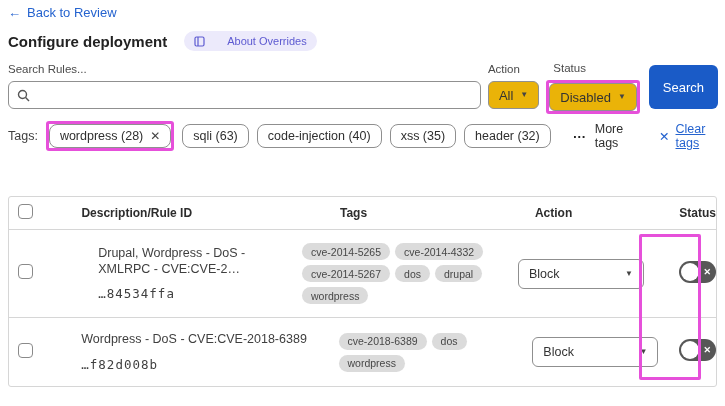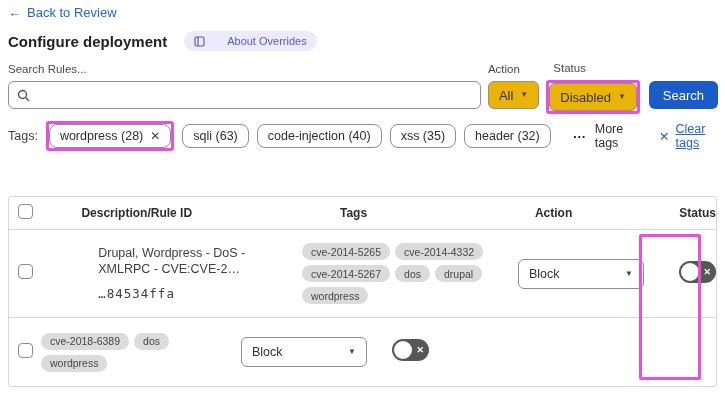--- a/index.html
+++ b/index.html
@@ -26,21 +26,21 @@
     display:flex; align-items:center; gap:6px; padding:0 8px; }
   .search-input-wrap input { border:none; outline:none; flex:1; font-size:13px; background:transparent;
     font-family:"Liberation Sans", sans-serif; }
   .dd { height:28px; background:#eab308; border:1px solid #909090; border-radius:6px; font-size:13px;
     color:#333; padding:0 10px; display:flex; align-items:center; gap:7px; cursor:pointer;
     font-family:"Liberation Sans", sans-serif; }
   .caret { font-size:8px; color:#444; line-height:1; }
   .pink-wrap { border:3px solid #e650da; padding:0; border-radius:3px; display:inline-flex;align-items:flex-end; }
   .filter-row .pink-wrap { margin-bottom:-5px; }
   .status-group .flabel { margin-left:7px; }
-  .search-btn { height:28px; background:#1a5bc7; color:#fff; border:none; border-radius:6px;
+  .search-btn { height:44px; background:#1a5bc7; color:#fff; border:none; border-radius:6px;
     font-size:13px; font-weight:500; padding:0 14px; margin-left:2px; cursor:pointer;
     font-family:"Liberation Sans", sans-serif; }
   
   .tags-row { position:absolute; left:8px; top:121px; width:710px; display:flex; align-items:center; gap:8px; }
   .tags-label { font-size:12.5px; color:#3f3f3f; }
   .chip { border:1px solid #8f8f8f; border-radius:8px; background:#fff; padding:4px 10px;
     font-size:12.5px; color:#2f2f2f; display:inline-flex; align-items:center; gap:7px; cursor:pointer; white-space:nowrap; }
   .chip .chip-x { font-size:12px; color:#444; }
   .chips { display:inline-flex; gap:8px; }
   .more-tags { display:inline-flex; align-items:center; gap:8px; font-size:12.5px; color:#2f2f2f;
@@ -190,20 +190,24 @@
       <div class="c5">
         <span class="toggle">
           <span class="knob"></span>
           <span class="tx">✕</span>
         </span>
       </div>
     </div>
 
     <div class="trow row2">
       <div class="c1"><span class="checkbox"></span></div>
+      <div class="c2">
+        <div class="desc-title">Wordpress - DoS - CVE:CVE-2018-6389</div>
+        <div class="rule-id">…f82d008b</div>
+      </div>
       <div class="c3">
           <div class="pills">
             <span class="pill">cve-2018-6389</span>
             <span class="pill">dos</span>
             <span class="pill">wordpress</span>
           </div>
         </div>
       <div class="c4">
         <div class="select">
           <span>Block</span>

